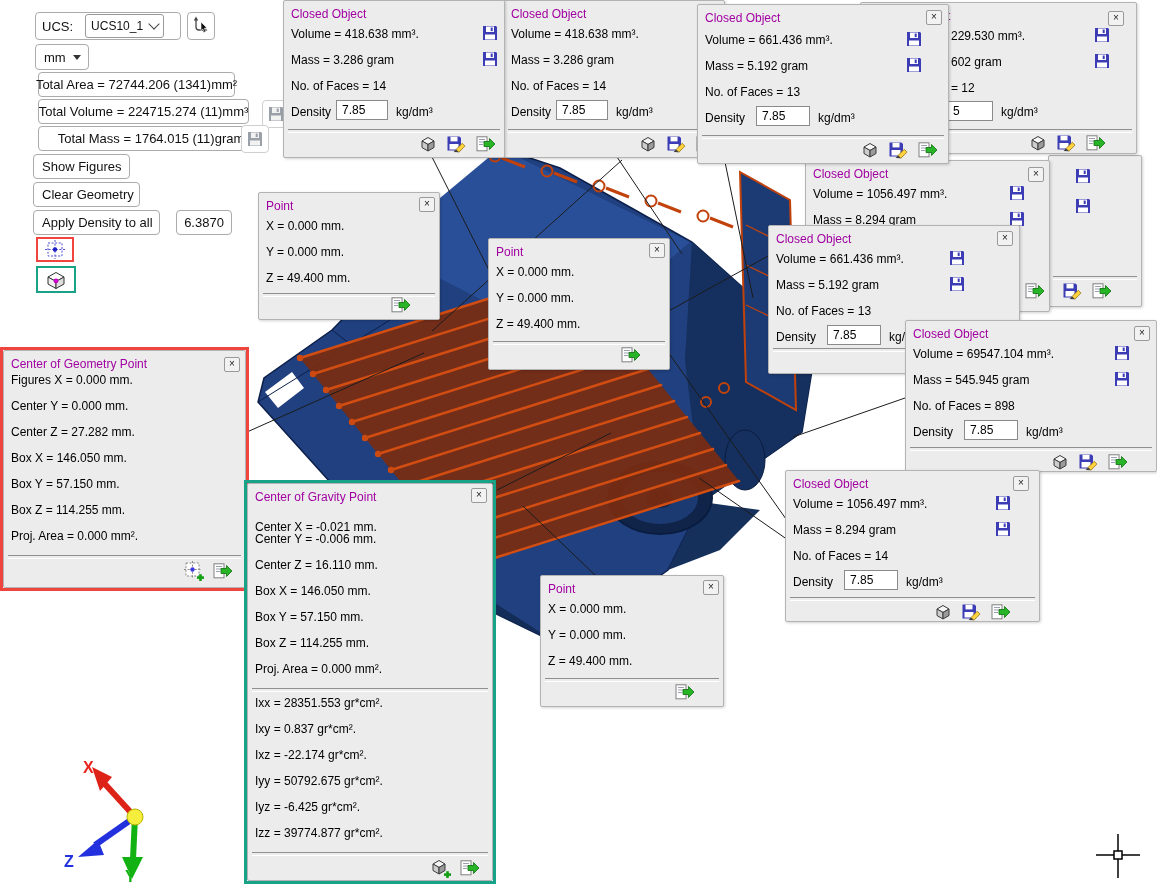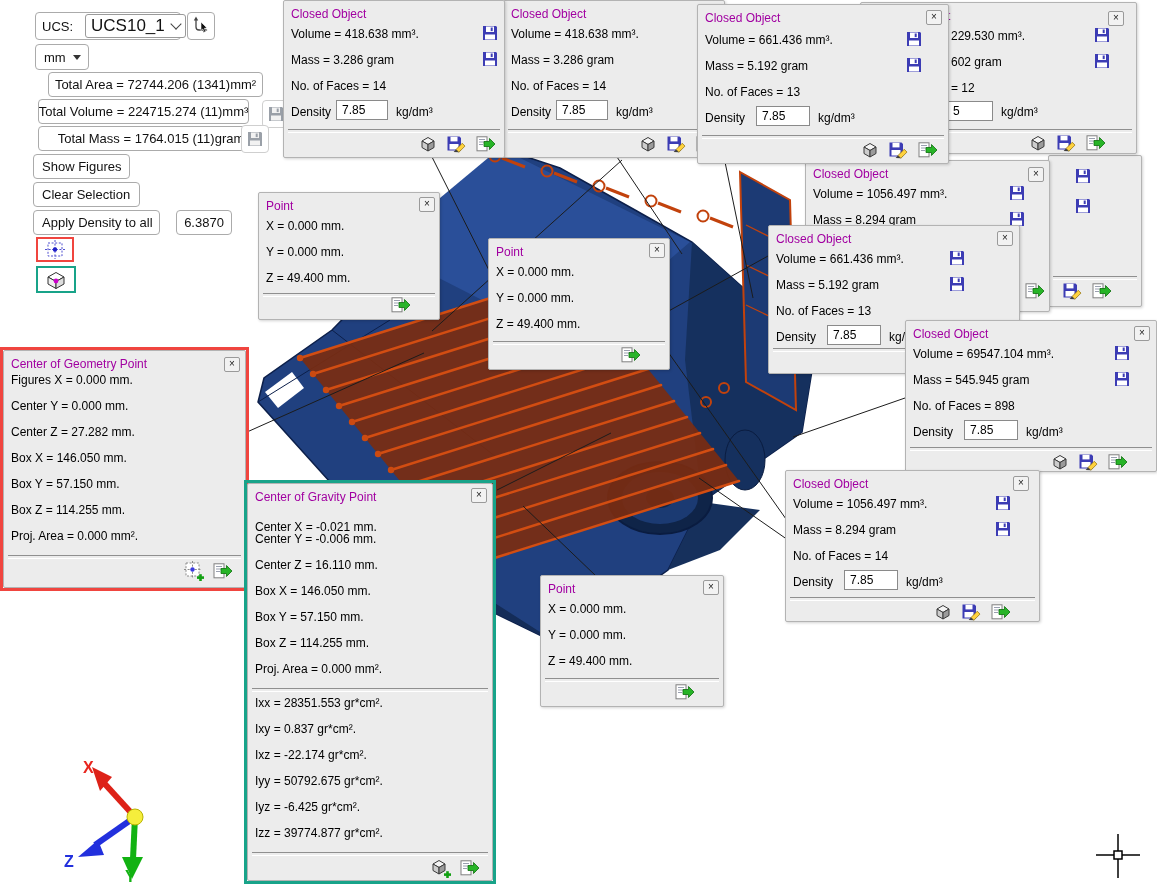--- a/index.html
+++ b/index.html
@@ -176,49 +176,49 @@
         <line x1="497" y1="490" x2="611" y2="433"></line>
       <line x1="596" y1="576" x2="523" y2="506"></line>
         <line x1="247" y1="432" x2="424" y2="353"></line>
       <line x1="668" y1="352" x2="786" y2="519"></line>
     </g>
   </svg>
 
   <div style="position:absolute;left:0;top:0;z-index:2">
     <div class="tbtn" style="left:35px;top:12px;width:146px;height:28px;padding:0 6px">
       <span>UCS:</span>
-      <span style="margin-left:12px;display:flex;align-items:center;border:1px solid #9a9a9a;border-radius:3px;background:#fff;height:22px;padding:0 5px;font-size:17px">
+      <span style="margin-left:12px;display:flex;align-items:center;border:1px solid #9a9a9a;border-radius:3px;background:#fff;height:22px;padding:0 5px;font-size:12px">
         <span>UCS10_1</span>
         <span class="chev"></span>
       </span>
     </div>
     <div class="tbtn center" style="left:187px;top:12px;width:28px;height:28px;padding:0">
       <svg width="20" height="20">
           <use href="#sym-ucspick"></use>
         </svg>
     </div>
     <div class="tbtn" style="left:35px;top:44px;width:54px;height:26px">
       <span>mm</span>
       <span class="caret"></span>
     </div>
-    <div class="tbtn center" style="left:48px;top:72px;width:215px;height:25px">Total Area = 72744.206 (1341)mm²</div>
+    <div class="tbtn center" style="left:38px;top:72px;width:197px;height:25px">Total Area = 72744.206 (1341)mm²</div>
     <div class="tbtn center" style="left:38px;top:99px;width:211px;height:25px">Total Volume = 224715.274 (11)mm³</div>
     <div class="tbtn center" style="left:38px;top:126px;width:226px;height:25px">Total Mass =  1764.015 (11)gram</div>
     <div class="tbtn center" style="left:262px;top:100px;width:28px;height:28px;padding:0;border-color:#cfcfcf">
       <svg width="16" height="16">
           <use href="#sym-floppyg"></use>
         </svg>
     </div>
     <div class="tbtn center" style="left:241px;top:125px;width:28px;height:28px;padding:0;border-color:#cfcfcf">
       <svg width="16" height="16">
           <use href="#sym-floppyg"></use>
         </svg>
     </div>
     <div class="tbtn" style="left:33px;top:154px;width:97px;height:25px">Show Figures</div>
-    <div class="tbtn" style="left:33px;top:182px;width:107px;height:25px">Clear Selection</div>
+    <div class="tbtn" style="left:33px;top:182px;width:107px;height:25px">Clear Geometry</div>
     <div class="tbtn" style="left:33px;top:210px;width:127px;height:25px">Apply Density to all</div>
     <div class="tbtn center" style="left:176px;top:210px;width:56px;height:25px">6.3870</div>
     <div class="tbtn center" style="left:36px;top:237px;width:38px;height:25px;padding:0;border:2px solid #f0453f;border-radius:0">
       <svg width="20" height="20" viewBox="0 0 20 20">
         <rect x="3" y="3" width="14" height="13" fill="#fff" stroke="#5050d0" stroke-dasharray="2,1.6"></rect>
         <line x1="10" y1="0" x2="10" y2="19" stroke="#5050d0" stroke-dasharray="2,1.6"></line>
         <line x1="0" y1="9.5" x2="20" y2="9.5" stroke="#5050d0" stroke-dasharray="2,1.6"></line>
         <circle cx="10" cy="9.5" r="2.2" fill="#2020c8"></circle>
       </svg>
     </div>

